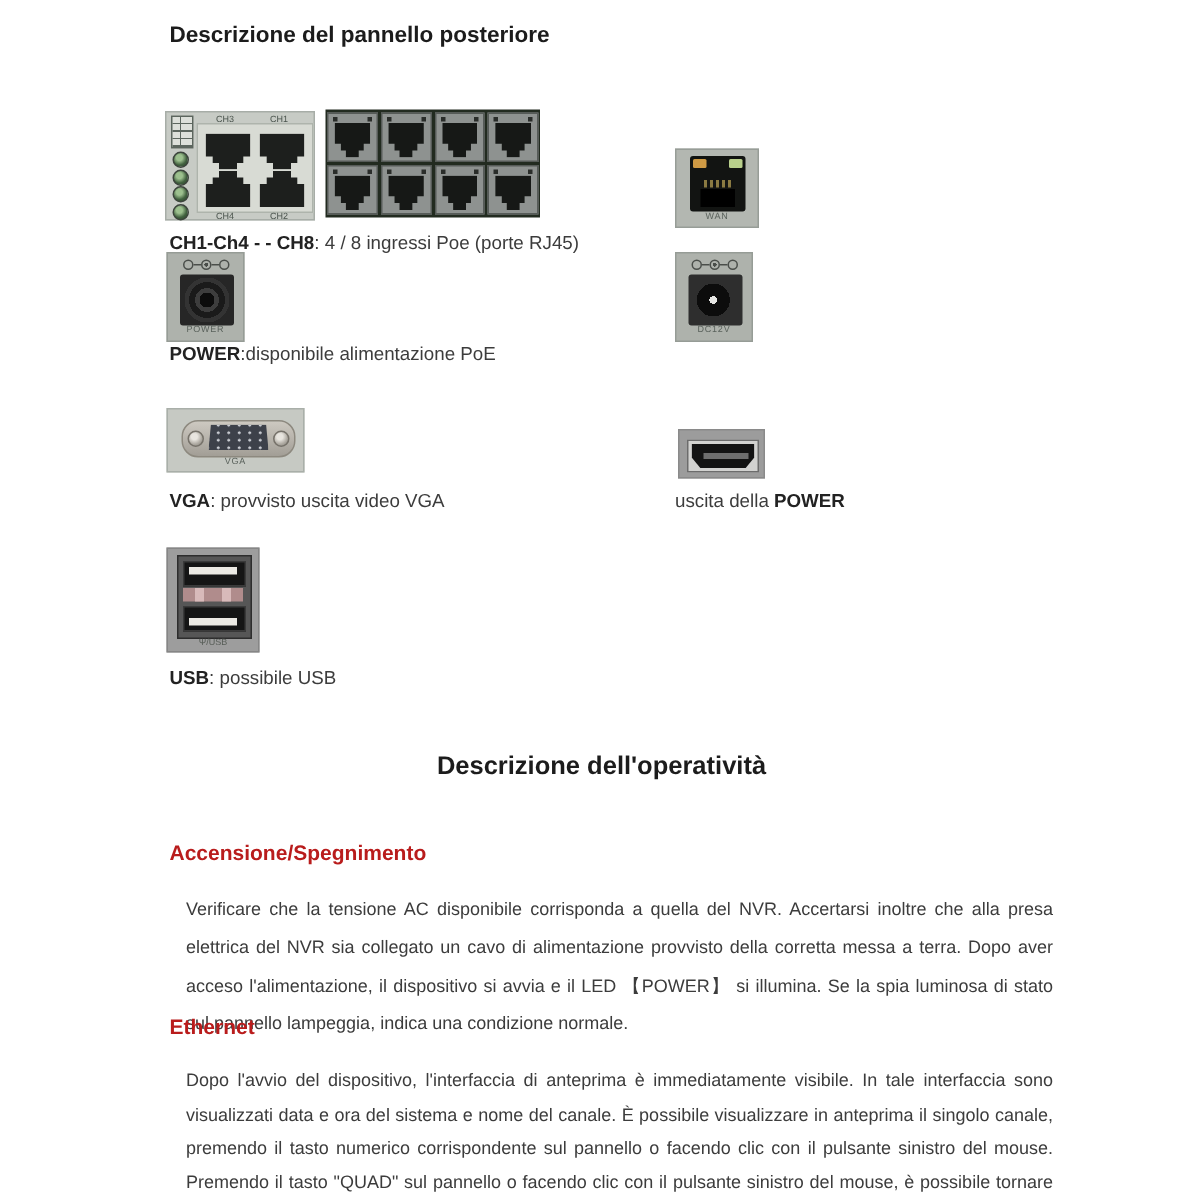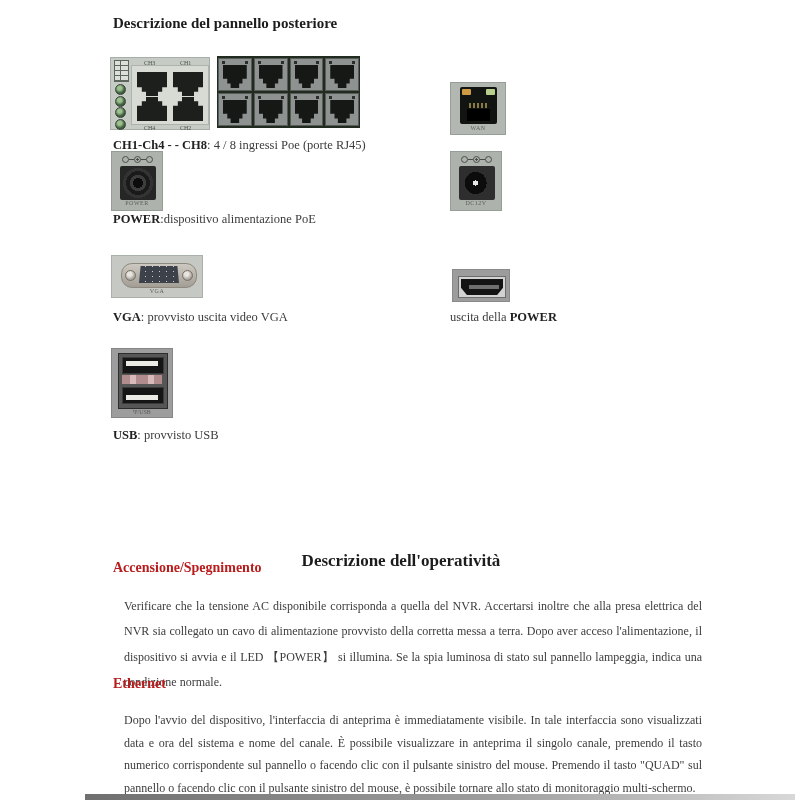--- a/index.html
+++ b/index.html
@@ -1,22 +1,22 @@
 <!DOCTYPE html>
 <html><head>
 <meta charset="utf-8">
 <style>
   html,body{margin:0;padding:0;background:#ffffff;}
   .page{position:relative;width:800px;height:800px;background:#ffffff;overflow:hidden;
-        font-family:Liberation Serif, serif;color:#3a3a3a;}
-  .abs{position:absolute;}
+        font-family:Liberation Sans, sans-serif;color:#3a3a3a;}
+  .abs{position:absolute;margin-top:17px;}
 
   
   .title1{left:113px;top:15px;font-size:15px;font-weight:bold;color:#1c1c1c;margin:0;}
-  .title2{left:112px;top:551px;width:578px;text-align:center;font-size:17px;font-weight:bold;color:#1c1c1c;margin:0;}
+  .title2{left:112px;top:501px;width:578px;text-align:center;font-size:17px;font-weight:bold;color:#1c1c1c;margin:0;}
   .h2{font-size:14px;font-weight:bold;color:#b91c1c;margin:0;}
   .para{width:578px;font-size:12px;color:#3c3c3c;text-align:justify;margin:12px;}
   .cap{font-size:12.5px;color:#3c3c3c;white-space:nowrap;}
   .cap b{color:#222;}
 
   
   .hwimg{box-sizing:border-box;}
   .plabel{position:absolute;left:0;right:0;text-align:center;font-size:6px;color:#5a625c;
           letter-spacing:.5px;line-height:7px;}
 
@@ -195,21 +195,21 @@
       <span class="c"></span>
         <span class="l"></span>
         <span class="c mid"></span>
         <span class="l"></span>
         <span class="c"></span>
     </div>
     <div class="barrel dc"></div>
     <div class="plabel" style="bottom:3px;">DC12V</div>
   </div>
 
-  <div class="abs cap" style="left:113px;top:212px;"><b>POWER</b><span>:dispositivo alimentazione PoE</span></div>
+  <div class="abs cap" style="left:113px;top:212px;"><b>POWER</b><span>:disponibile alimentazione PoE</span></div>
 
   <div class="abs hwimg vgaimg">
     <div class="vgabody">
       <div class="screw l"></div>
       <div class="screw r"></div>
       <div class="vgaface"></div>
     </div>
     <div class="plabel" style="bottom:2px;">VGA</div>
   </div>
 
@@ -230,21 +230,21 @@
           <div class="tongue"></div>
         </div>
       <div class="usbmid"></div>
       <div class="usbport" style="top:33px;">
           <div class="tongue" style="top:7px;"></div>
         </div>
     </div>
     <div class="usblabel">Ψ/USB</div>
   </div>
 
-  <div class="abs cap" style="left:113px;top:428px;"><b>USB</b><span>: provvisto USB</span></div>
+  <div class="abs cap" style="left:113px;top:428px;"><b>USB</b><span>: possibile USB</span></div>
 
   <h1 class="abs title2">Descrizione dell'operatività</h1>
 
   <h2 class="abs h2" style="left:113px;top:560px;">Accensione/Spegnimento</h2>
   <p class="abs para" style="left:112px;top:582px;line-height:25.4px;">Verificare che la tensione AC disponibile corrisponda a quella del NVR. Accertarsi inoltre che alla presa elettrica del NVR sia collegato un cavo di alimentazione provvisto della corretta messa a terra. Dopo aver acceso l'alimentazione, il dispositivo si avvia e il LED 【POWER】 si illumina. Se la spia luminosa di stato sul pannello lampeggia, indica una condizione normale.</p>
 
   <h2 class="abs h2" style="left:113px;top:676px;">Ethernet</h2>
   <p class="abs para" style="left:112px;top:697px;line-height:22.6px;">Dopo l'avvio del dispositivo, l'interfaccia di anteprima è immediatamente visibile. In tale interfaccia sono visualizzati data e ora del sistema e nome del canale. È possibile visualizzare in anteprima il singolo canale, premendo il tasto numerico corrispondente sul pannello o facendo clic con il pulsante sinistro del mouse. Premendo il tasto "QUAD" sul pannello o facendo clic con il pulsante sinistro del mouse, è possibile tornare allo stato di monitoraggio multi-schermo.</p>
 
   <div class="abs bottombar"></div>

